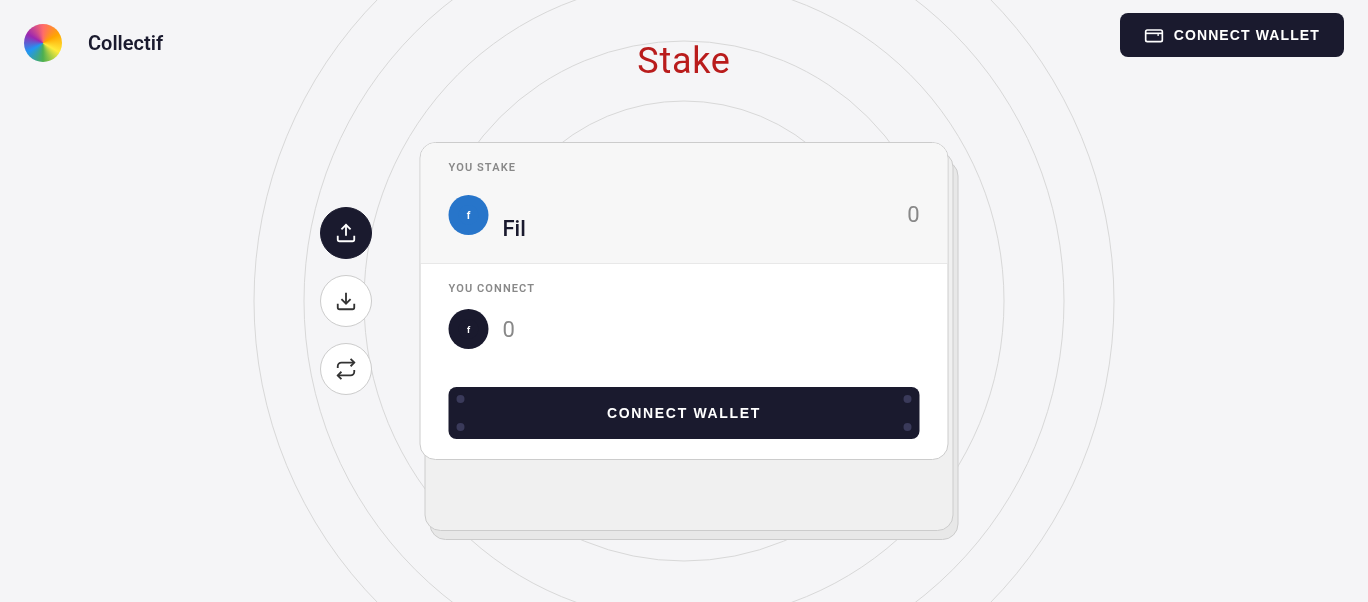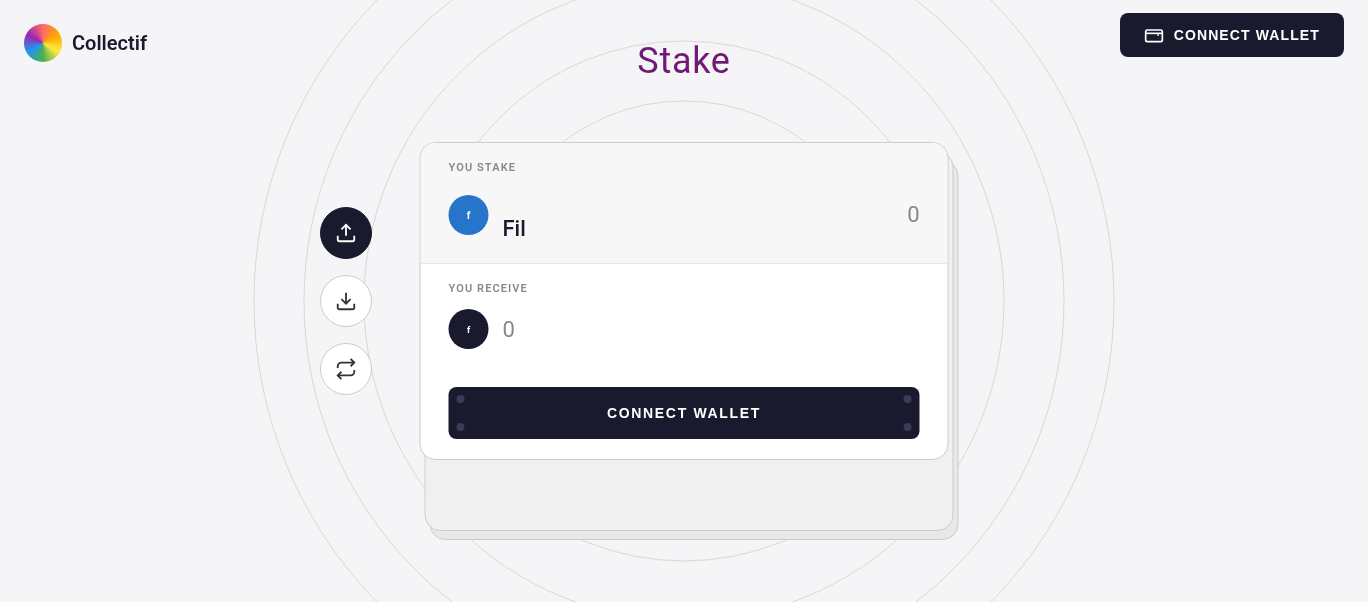--- a/index.html
+++ b/index.html
@@ -38,21 +38,21 @@
       display: flex;
       align-items: center;
       justify-content: space-between;
       padding: 0 24px;
       z-index: 10;
     }
 
     .logo {
       display: flex;
       align-items: center;
-      gap: 10px;
+      gap: 26px;
       margin-top: 16px;
     }
 
     .logo-icon {
       width: 38px;
       height: 38px;
       border-radius: 50%;
       background: conic-gradient(from 0deg, #ff6b6b, #ffa500, #ffeb3b, #4caf50, #2196f3, #9c27b0, #ff6b6b);
     }
 
@@ -83,21 +83,21 @@
     }
 
     
     .page-title {
       position: absolute;
       top: 40px;
       left: 50%;
       transform: translateX(-50%);
       font-size: 36px;
       font-weight: 400;
-      color: #701a75;
+      color: #b91c1c;
       letter-spacing: 0.02em;
       z-index: 10;
     }
 
     
     .side-nav {
       position: absolute;
       left: 320px;
       top: 50%;
       transform: translateY(-50%);
@@ -364,21 +364,21 @@
           </svg>
         </div>
         <span class="token-name">Fil</span>
         <span class="token-amount">0</span>
       </div>
     </div>
 
     <div class="divider"></div>
 
     <div class="you-receive-section">
-      <div class="card-section-label">YOU RECEIVE</div>
+      <div class="card-section-label">YOU CONNECT</div>
       <div class="token-row">
         <div class="token-icon token-icon-clfil">
           <svg width="24" height="24" viewBox="0 0 24 24">
             <circle cx="12" cy="12" r="10" fill="#1a1a2e"></circle>
             <text x="12" y="16" text-anchor="middle" fill="white" font-size="9" font-weight="bold">f</text>
           </svg>
         </div>
         <span class="token-amount">0</span>
       </div>
     </div>

